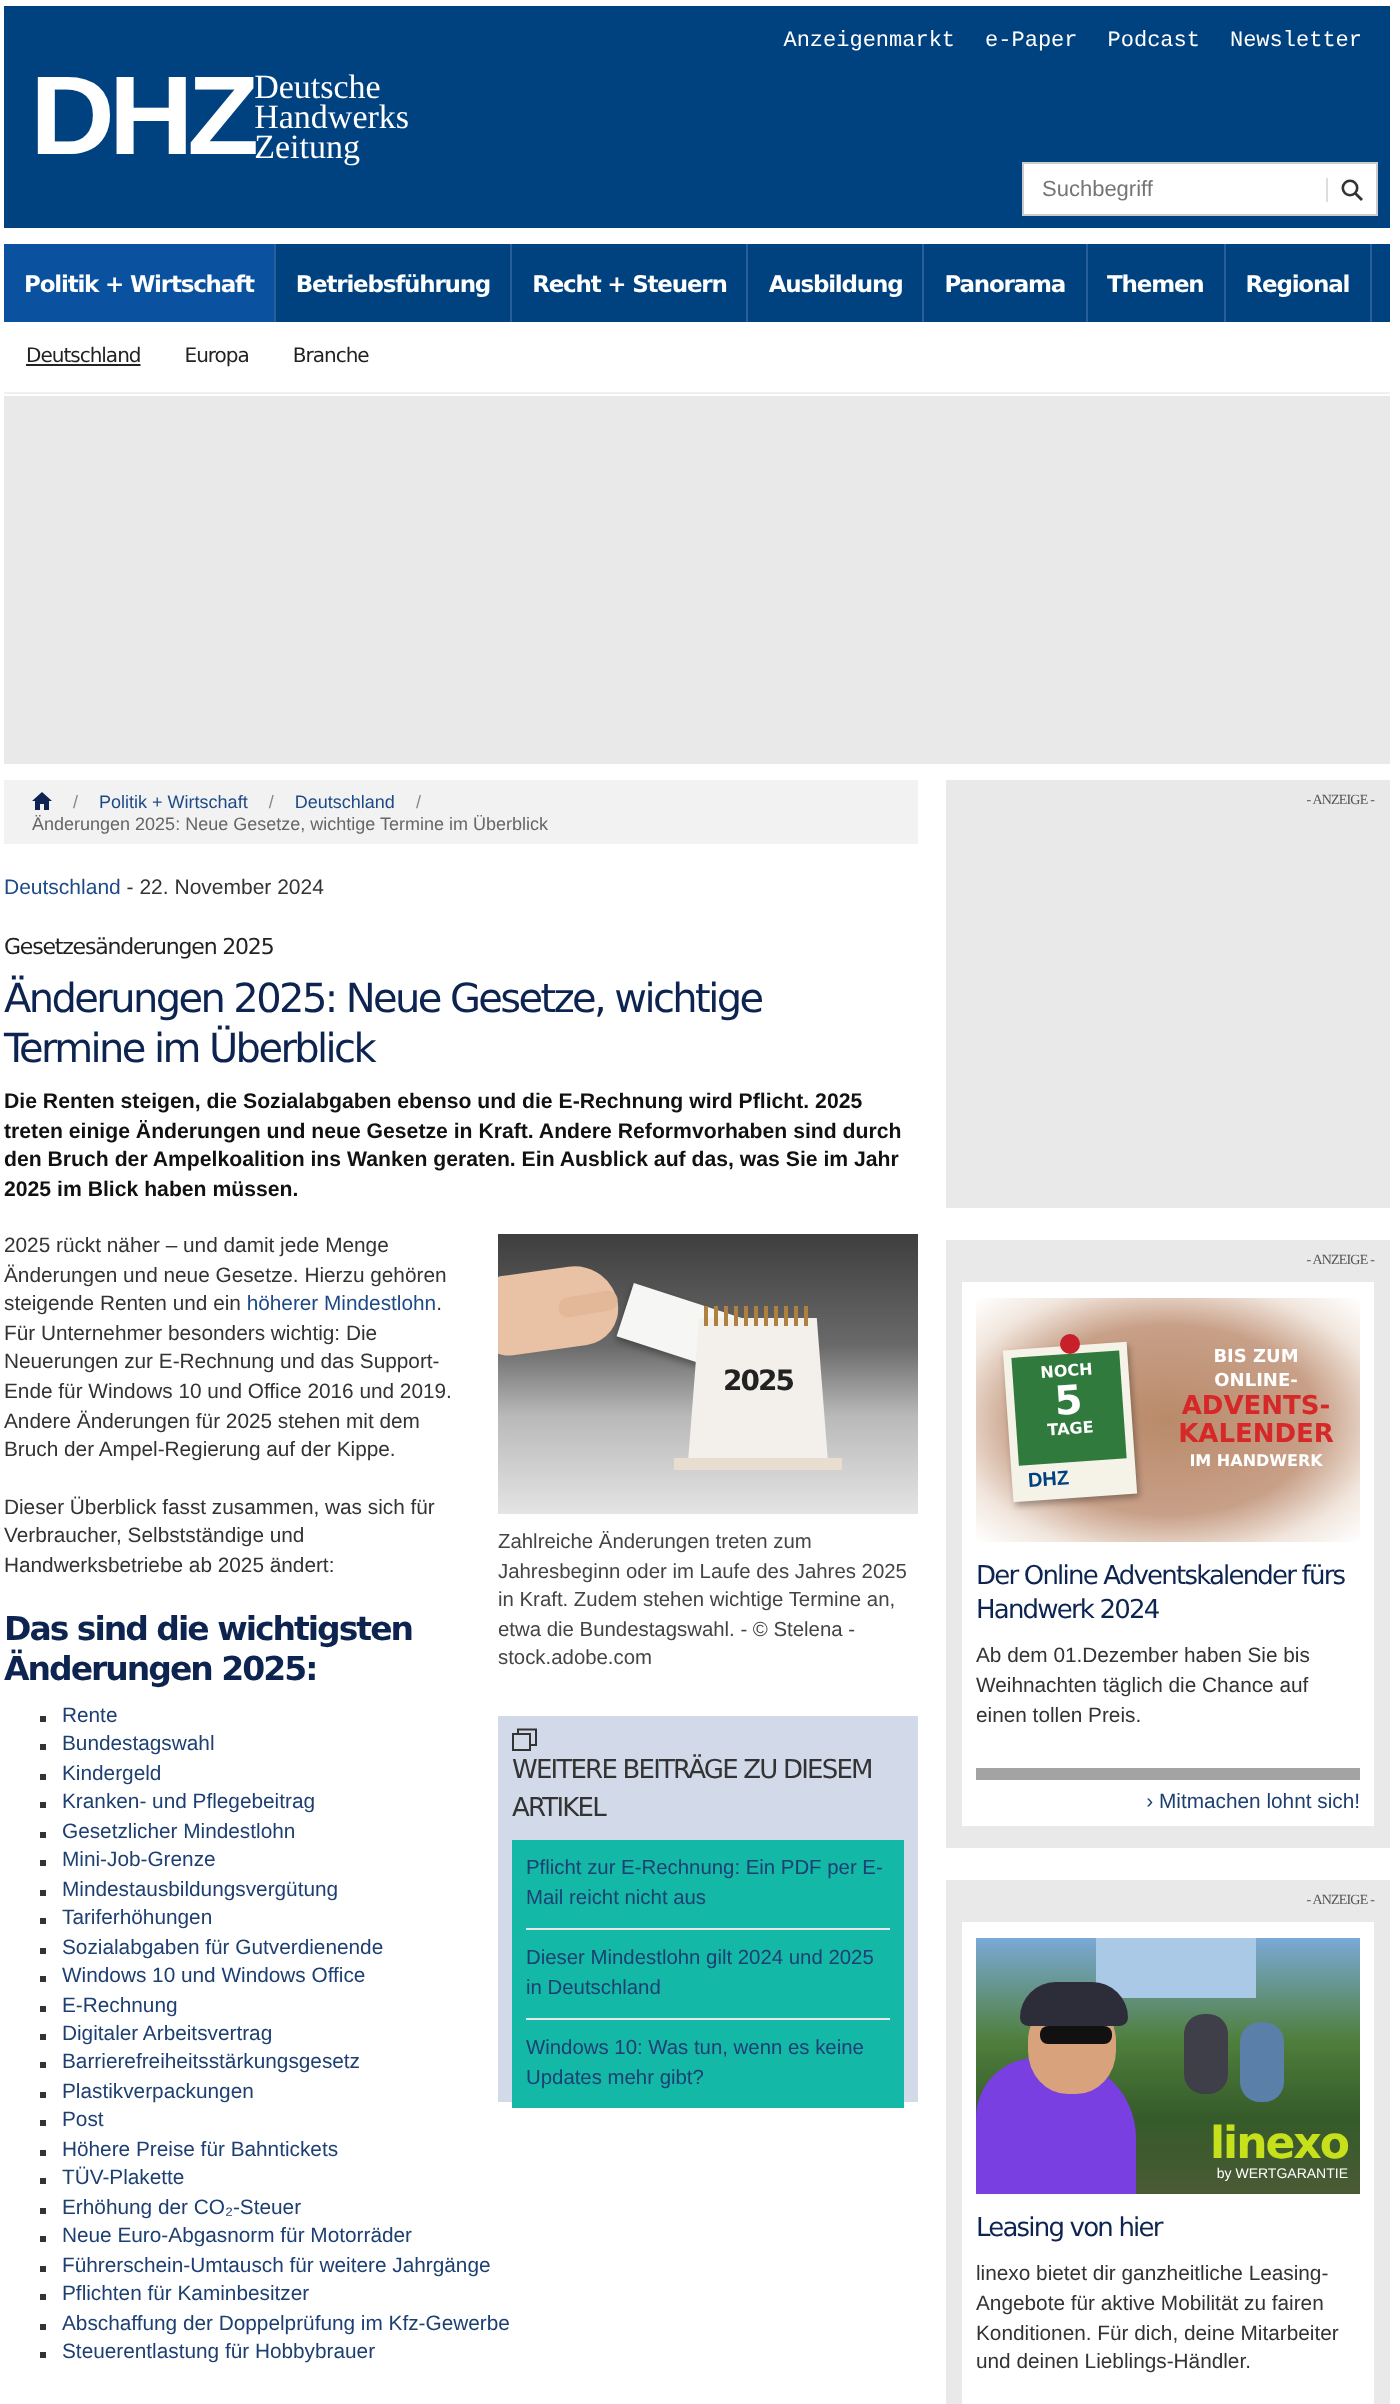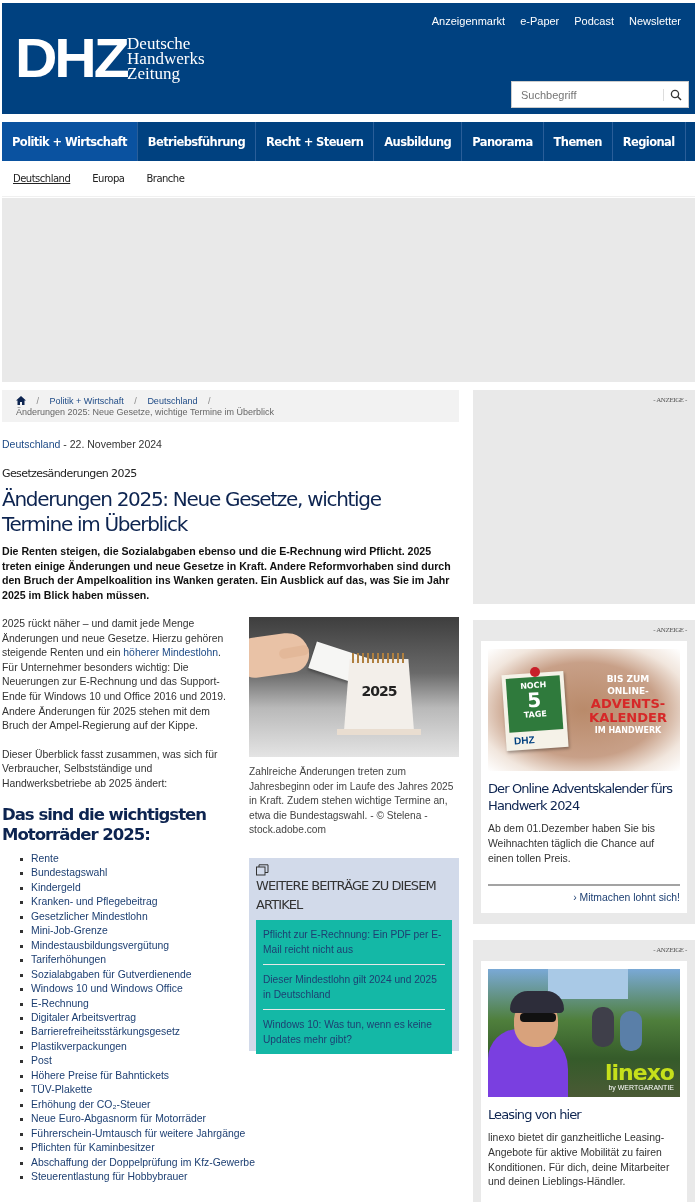--- a/index.html
+++ b/index.html
@@ -5,21 +5,21 @@
   * { box-sizing: border-box; margin: 0; padding: 0; }
   html, body { width: 700px; height: 1202px; overflow: hidden; background: #fff; }
   body { font-family: "Liberation Sans", sans-serif; color: #222; font-size: 11px; position: relative; }
 
   
   .header { position: absolute; left: 2px; top: 3px; width: 693px; height: 111px; background: #004180; }
   .logo { position: absolute; left: 13px; top: 31px; display: flex; align-items: center; }
   .logo-dhz { color: #fff; font-family: "Liberation Sans", sans-serif; font-weight: bold; font-size: 56px; letter-spacing: -3px; line-height: 48px; transform: scaleX(1.05); transform-origin: left; }
   .logo-text { color: #fff; font-family: "Liberation Serif", serif; font-size: 17px; line-height: 15px; margin-left: 6px; }
   .top-links { position: absolute; right: 14px; top: 12px; display: flex; gap: 15px; }
-  .top-links span { color: #fff; font-size: 11px; cursor: pointer; }
+  .top-links span { color: #fff; font-size: 11px; cursor: pointer; font-family: Liberation Mono, monospace; }
   .search { position: absolute; left: 509px; top: 78px; width: 178px; height: 27px; display: flex; background: #ffffff; border: 1px solid #ccc; align-items: center; }
   .search input { flex: 1; border: none; outline: none; padding-left: 9px; font-size: 11px; color: #999; font-family: "Liberation Sans", sans-serif; }
   .search-btn { width: 26px; border-left: 1px solid #ddd; display: flex; align-items: center; justify-content: center; cursor: pointer; }
 
   
   .mainnav { position: absolute; left: 2px; top: 122px; width: 693px; height: 39px; background: #004180; display: flex; }
   .mainnav .item { height: 39px; display: flex; align-items: center; padding: 0 10px; color: #fff; font-family: "DejaVu Sans", sans-serif; font-weight: bold; font-size: 11.5px; letter-spacing: -0.6px; border-right: 1px solid #2a5e99; cursor: pointer; }
   .mainnav .item.active { background: #0a52a0; }
 
   .subnav { position: absolute; left: 13px; top: 173px; display: flex; gap: 22px; }
@@ -58,21 +58,21 @@
   .related-list { margin-top: 6px; background: #14b8a6; padding: 0 7px; }
   .related-list .ri { padding: 8px 0 7px 0; border-bottom: 1px solid #e7e7e7; font-size: 10.2px; line-height: 14.5px; color: #1d3f72; cursor: pointer; }
   .related-list .ri:last-child { border-bottom: none; }
 
   
   .ad-box { position: absolute; left: 473px; width: 222px; background: #e9e9e9; }
   .ad-label { position: absolute; right: 8px; top: 6px; font-family: Liberation Serif, serif; font-size: 7px; letter-spacing: -0.4px; color: #555; }
   .ad-card { position: absolute; left: 8px; top: 21px; width: 206px; background: #fff; padding: 8px 7px; }
   .ad-card-title { font-family: "DejaVu Sans", sans-serif; font-size: 13px; letter-spacing: -0.9px; line-height: 17px; color: #0d2450; margin-top: 9px; cursor: pointer; }
   .ad-card-text { font-size: 10.4px; line-height: 14.8px; color: #333; margin-top: 8px; }
-  .ad-card-link { border-top: 2px solid #a3a3a3; margin-top: 18px; padding-top: 6px; text-align: right; font-size: 10.4px; color: #1d3f72; cursor: pointer; }
+  .ad-card-link { border-top: 6px solid #a3a3a3; margin-top: 18px; padding-top: 6px; text-align: right; font-size: 10.4px; color: #1d3f72; cursor: pointer; }
 
   .advent-img { width: 192px; height: 122px; position: relative; background: radial-gradient(ellipse at center, #b98a6a 0%, #c8a088 55%, #f1e6dd 80%, #fff 100%); overflow: hidden; }
   .bike-img { width: 192px; height: 128px; position: relative; overflow: hidden; background: linear-gradient(180deg, #7aa9d6 0%, #4f7f3c 40%, #355b2a 70%, #4a5a35 100%); }
 </style>
 </head>
 <body>
 
 <div class="header">
   <div class="logo">
     <span class="logo-dhz">DHZ</span>
@@ -153,21 +153,21 @@
     <div style="position:absolute;left:62px;top:34px;width:66px;height:28px;background:#f6f6f4;transform:rotate(18deg);box-shadow:0 2px 3px rgba(0,0,0,.3);"></div>
 
     <div style="position:absolute;left:95px;top:42px;width:70px;height:72px;background:#f3efea;clip-path:polygon(8% 0,92% 0,100% 100%,0 100%);"></div>
     <div style="position:absolute;left:103px;top:36px;width:52px;height:10px;background:repeating-linear-gradient(90deg,#b08040 0 2px,transparent 2px 5px);"></div>
     <div style="position:absolute;left:105px;top:66px;width:50px;text-align:center;font-family:'DejaVu Sans',sans-serif;font-weight:bold;font-size:14px;letter-spacing:-1px;color:#222;">2025</div>
     <div style="position:absolute;left:88px;top:112px;width:84px;height:6px;background:#e9ddd0;"></div>
   </div>
   <div class="caption">Zahlreiche Änderungen treten zum Jahresbeginn oder im Laufe des Jahres 2025 in Kraft. Zudem stehen wichtige Termine an, etwa die Bundestagswahl. - © Stelena - stock.adobe.com</div>
 </div>
 
-<h2 class="h2">Das sind die wichtigsten Motorräder 2025:</h2>
+<h2 class="h2">Das sind die wichtigsten Änderungen 2025:</h2>
 <ul class="list">
   <li>Rente</li>
   <li>Bundestagswahl</li>
   <li>Kindergeld</li>
   <li>Kranken- und Pflegebeitrag</li>
   <li>Gesetzlicher Mindestlohn</li>
   <li>Mini-Job-Grenze</li>
   <li>Mindestausbildungsvergütung</li>
   <li>Tariferhöhungen</li>
   <li>Sozialabgaben für Gutverdienende</li>

